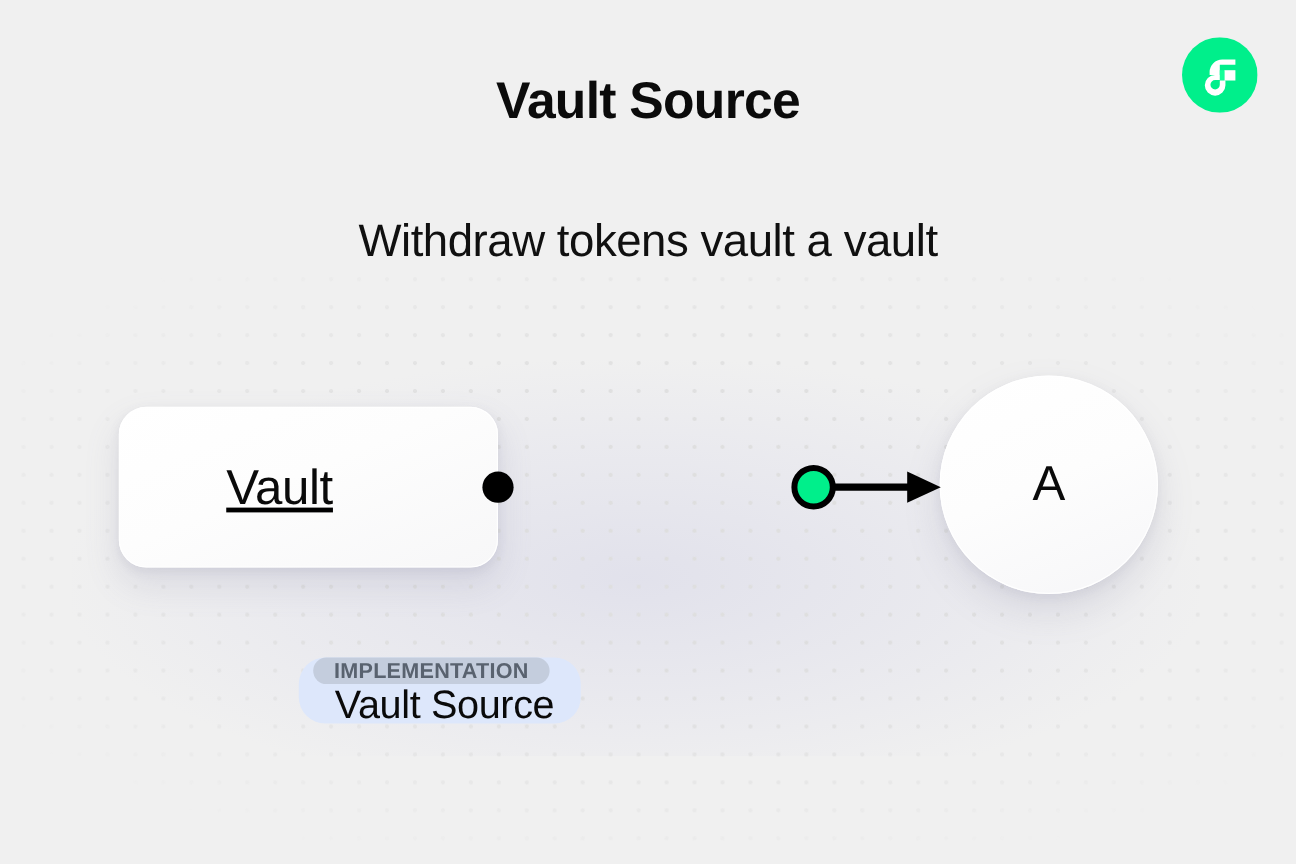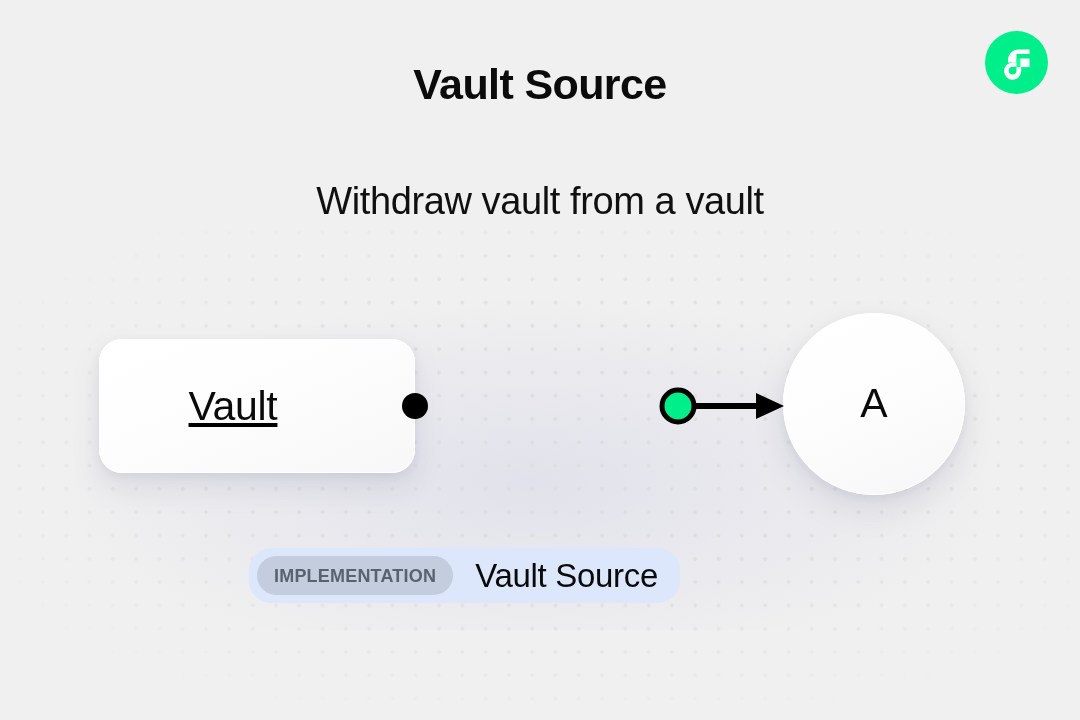--- a/index.html
+++ b/index.html
@@ -169,20 +169,21 @@
     position: absolute;
     left: 249px;
     top: 548px;
     height: 55px;
     background: #dde7fb;
     border-radius: 22px;
     display: flex;
     align-items: center;
     padding: 0 22px 0 8px;
     box-sizing: border-box;
+    flex-direction: column;
   }
 
   .impl-pill {
     height: 39px;
     background: #c4cddd;
     border-radius: 20px;
     display: flex;
     align-items: center;
     padding: 0 17px;
     box-sizing: border-box;
@@ -209,21 +210,21 @@
 </style>
 </head>
 <body>
 
 <div id="stage">
 
   <div class="bloom"></div>
   <div class="dot-grid"></div>
 
   <div class="title">Vault Source</div>
-  <div class="subtitle">Withdraw vault from a vault</div>
+  <div class="subtitle">Withdraw tokens vault a vault</div>
 
   <div class="brand-logo">
     <svg width="63" height="63" viewBox="0 0 63 63" aria-hidden="true">
       <circle cx="31.5" cy="31.5" r="31.5" fill="#00ef8b"></circle>
       <path d="M44.5 18.5 H33.6 A10.6 10.6 0 0 0 23 29.1 V31.5 H31.5 V23 H44.5 Z" fill="#ffffff"></path>
       <rect x="35.0" y="27.5" width="9.5" height="8.6" fill="#ffffff"></rect>
       <rect x="31.5" y="27.5" width="4.0" height="8.6" fill="#16ff99"></rect>
       <path d="M27.6 31.5 A8.6 8.6 0 1 0 36.2 40.1 V36.1 H31.5 V39.6 A3.9 3.9 0 1 1 27.6 35.7 H31.5 V31.5 Z" fill="#ffffff"></path>
     </svg>
   </div>

